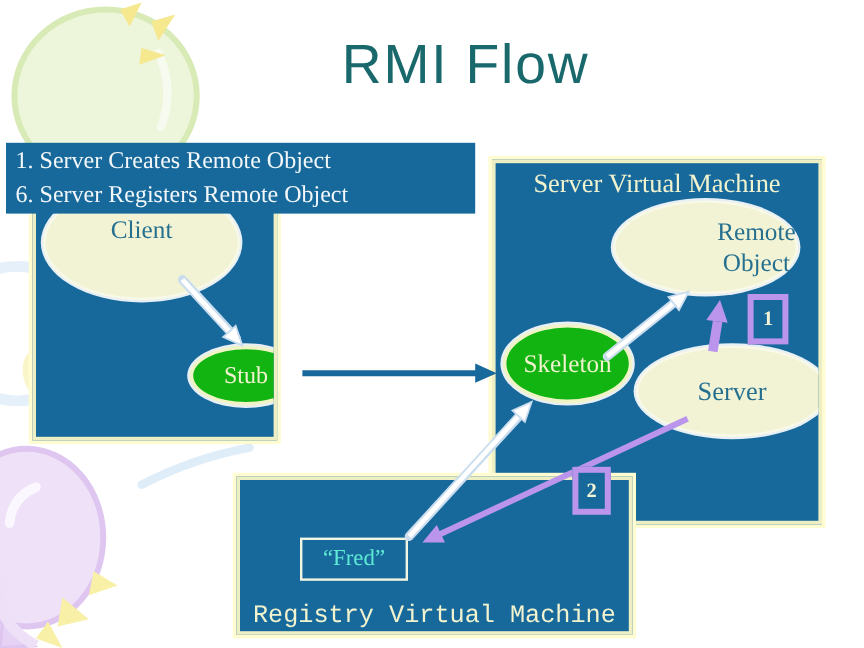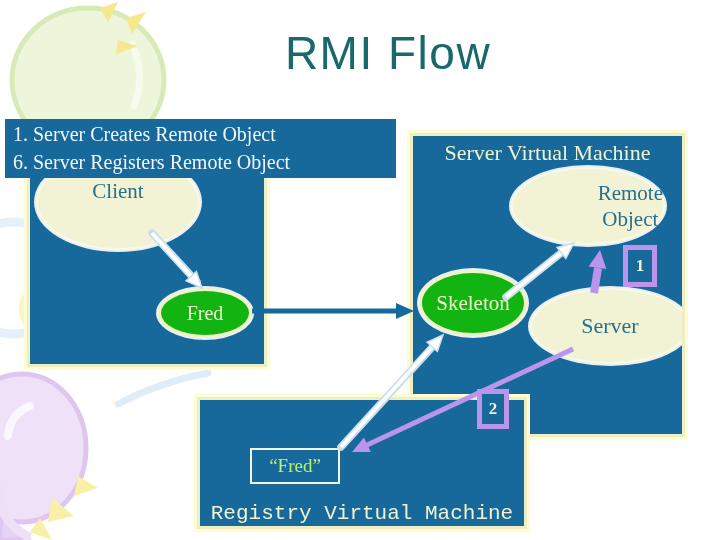--- a/index.html
+++ b/index.html
@@ -16,21 +16,21 @@
     font-size:46px;letter-spacing:1.5px;color:var(--title-text,#19686C);padding-left:44px;
   }
   
   .vmbox{
     position:absolute;box-sizing:border-box;z-index:10;
     background:var(--panel,#17699B);
     border:3px solid var(--panel-border,#EDEEC4);
     box-shadow:0 0 0 3px var(--panel-glow,#FFFCD2);
     overflow:hidden;
   }
-  .client-box{left:27px;top:170px;width:240px;height:197px;}
+  .client-box{left:27px;top:170px;width:204px;height:197px;}
   .server-box{left:410px;top:133px;width:275px;height:304px;}
   .registry-box{left:197px;top:397px;width:330px;height:132px;}
   .vm-heading{
     position:absolute;left:0;right:0;text-align:center;
     color:var(--cream-text,#F1F3CF);font-size:22px;
   }
   .server-box .vm-heading{top:4px;}
   .registry-box .vm-heading{top:102px;font-size:21px;font-family:Liberation Mono, monospace;}
   
   .ellipse{
@@ -56,21 +56,21 @@
   }
   .el-stub{left:128px;top:115px;width:94px;height:50px;font-size:20px;}
   .el-remote{left:98px;top:31px;width:154px;height:78px;font-size:21px;line-height:26px;white-space:pre-line;justify-content:flex-end;}
   .el-skeleton{left:6px;top:134px;width:108px;height:66px;font-size:21px;}
   .el-server{left:117px;top:152px;width:160px;height:76px;font-size:22px;}
   
   .name-entry{
     position:absolute;left:50px;top:48px;width:90px;height:36px;
     box-sizing:border-box;border:2px solid #F2F4E2;
     display:flex;align-items:center;justify-content:center;
-    color:#bef264;font-size:19px;
+    color:#5eead4;font-size:19px;
   }
   
   .arrows{position:absolute;left:0;top:0;z-index:20;pointer-events:none;}
   .ln-halo{stroke:#C9DDEF;stroke-width:7.5;stroke-linecap:round;fill:none;}
   .ln-white{stroke:#ffffff;stroke-width:4;stroke-linecap:butt;fill:none;}
   .hd-white{fill:#ffffff;stroke:#C9DDEF;stroke-width:1.5;}
   .ln-teal{stroke:var(--panel,#17699B);stroke-width:5;fill:none;}
   .hd-teal{fill:var(--panel,#17699B);}
   .ln-purple{stroke:var(--purple,#BB95EC);fill:none;}
   .hd-purple{fill:var(--purple,#BB95EC);}
@@ -127,21 +127,21 @@
       <path d="M40,518 L52,540 L30,532 Z"></path>
     </g>
   </svg>
 
   <div class="title">RMI Flow</div>
 
   <div class="vmbox client-box">
     <div class="ellipse cream el-client"></div>
     <div class="client-label">Client</div>
     <div class="ellipse green el-stub">
-      <span>Fred</span>
+      <span>Stub</span>
     </div>
   </div>
 
   <div class="vmbox server-box">
     <div class="vm-heading">Server Virtual Machine</div>
     <div class="ellipse cream el-remote">
       <span style="white-space:pre-line;">Remote
 Object</span>
     </div>
     <div class="ellipse green el-skeleton">

